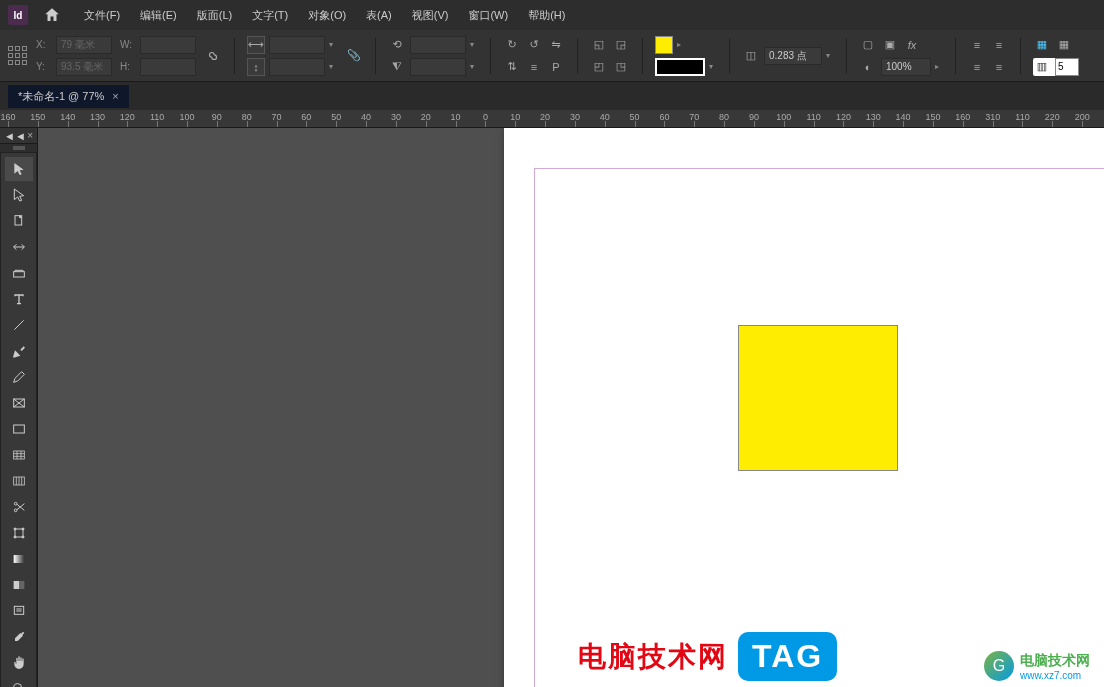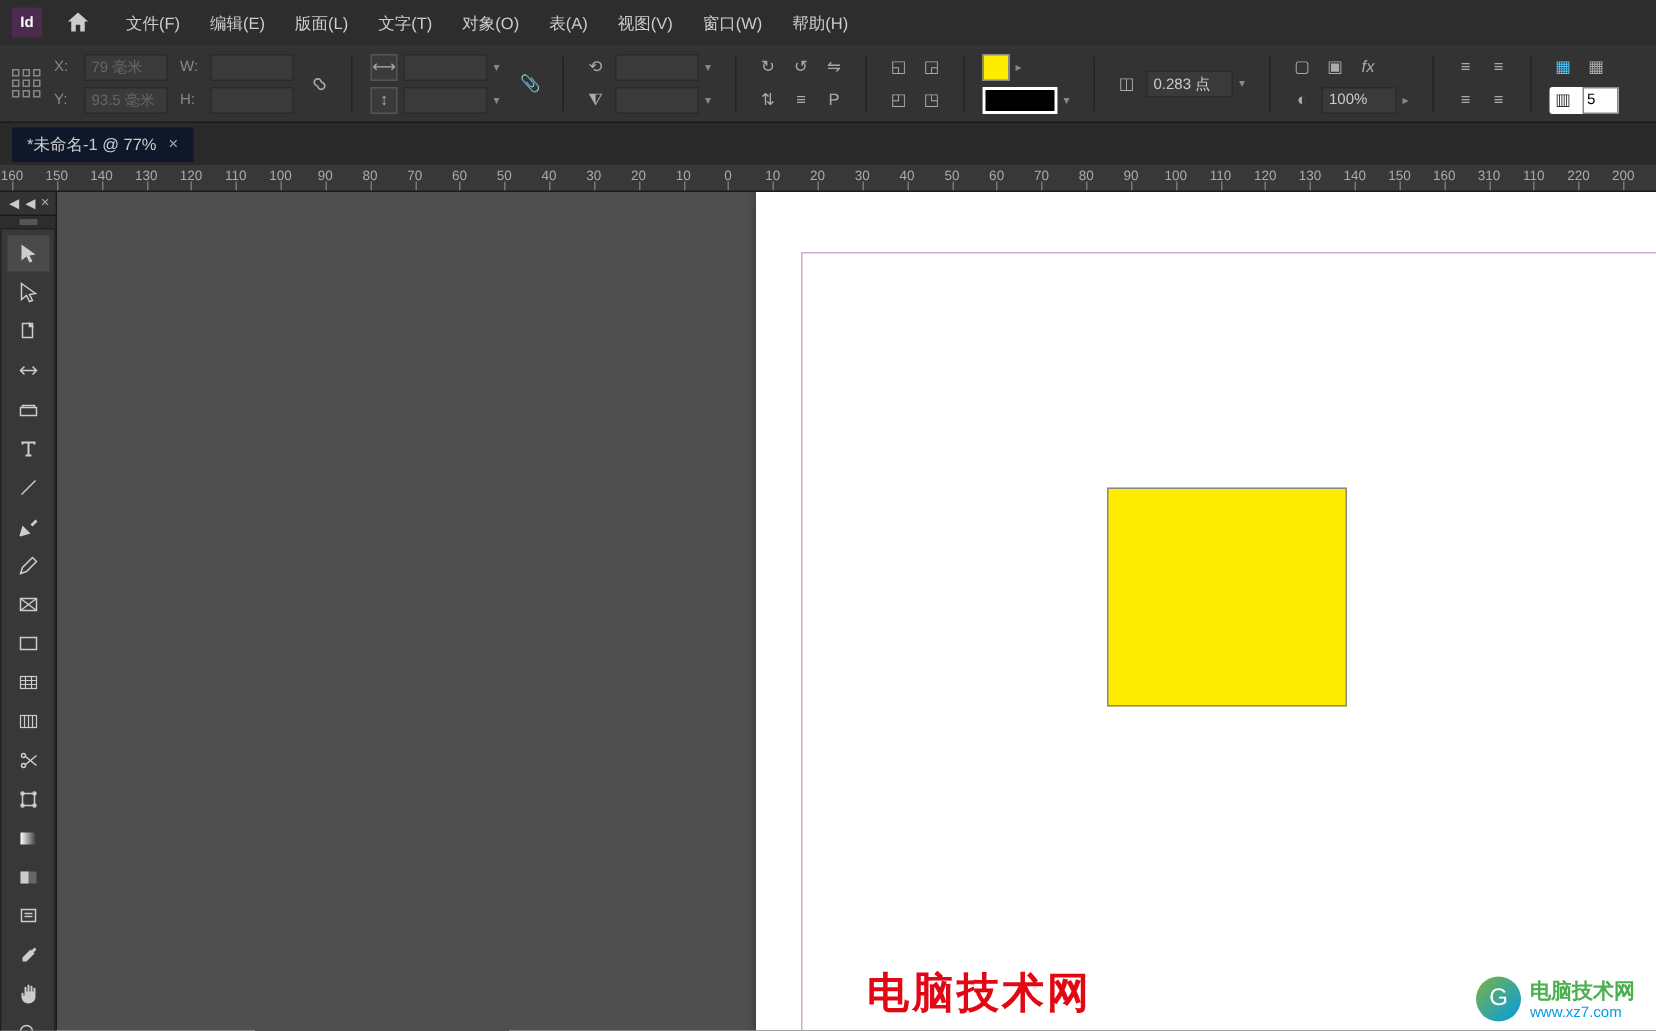--- a/index.html
+++ b/index.html
@@ -469,20 +469,21 @@
   <div class="canvas-area">
     <div class="page">
       <div class="page-margin"></div>
       <div class="yellow-rect"></div>
     </div>
 
     <div class="watermark1">
       <div class="wm-text">
         <div class="wm-title">电脑技术网</div>
       </div>
+      <div class="wm-tag">TAG</div>
     </div>
 
     <div class="watermark2">
       <div class="wm2-icon">G</div>
       <div class="wm2-text">
         <div class="wm2-title">电脑技术网</div>
         <div class="wm2-url">www.xz7.com</div>
       </div>
     </div>
   </div>

